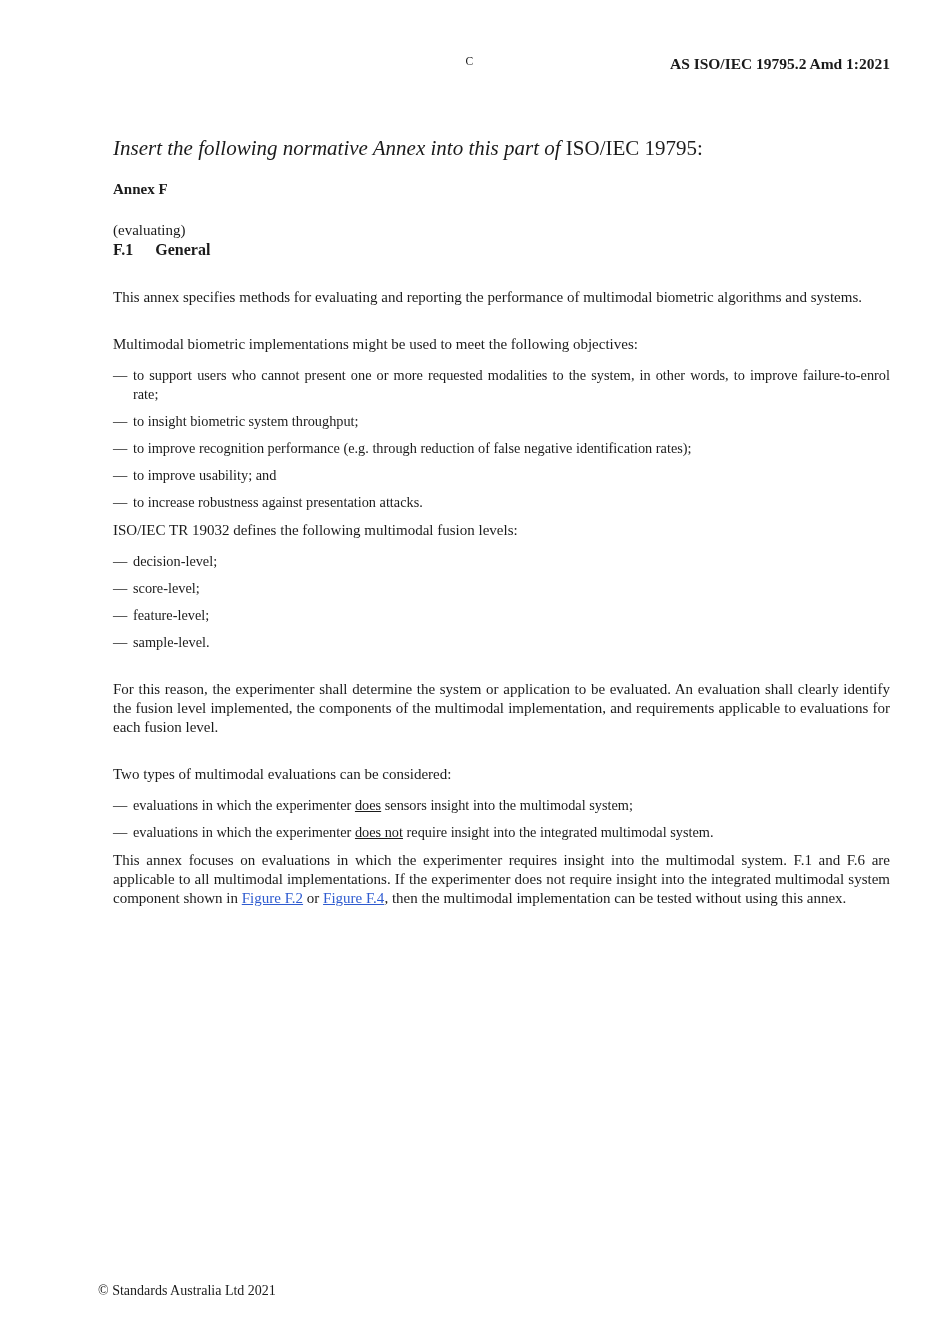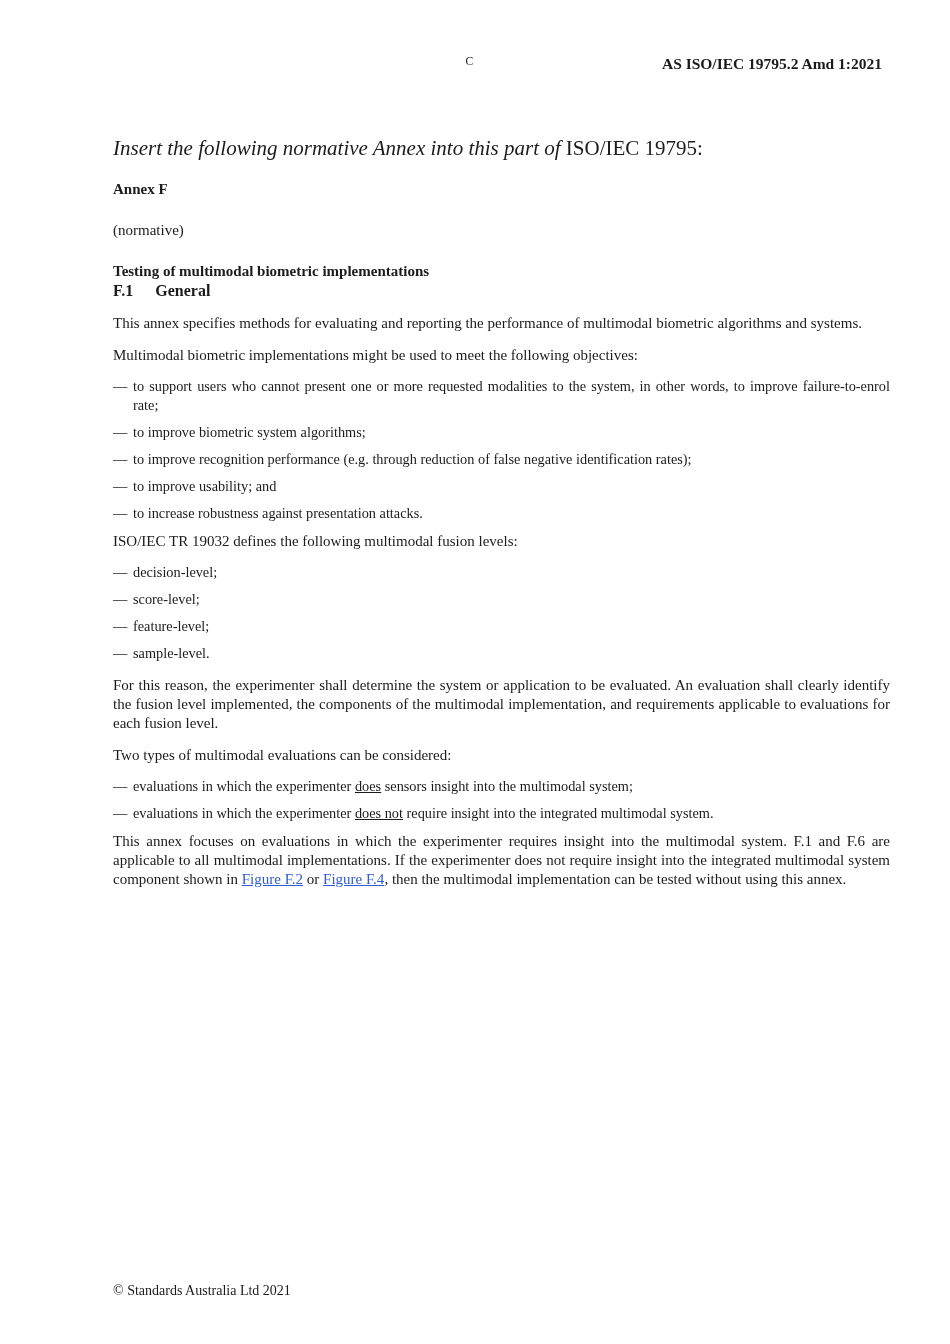--- a/index.html
+++ b/index.html
@@ -17,88 +17,87 @@
     padding: 55px 60px 0 113px; 
   }
   
   .header { position: relative; height: 18px; font-size: 15px; }
   .header-center {
     position: absolute; left: 50%; transform: translateX(-50%);
     margin-left: -32px; 
     font-size: 11.5px; letter-spacing: 0.5px;
   }
   .header-right {
-    position: absolute; right: 8px; top: 0;
+    position: absolute; right: 0; top: 0;
     font-weight: bold; font-size: 15.5px; margin-left: 12px;
   }
   
   .content { margin-top: 66px; }
   .insert-line { font-size: 21px; line-height: 19px; }
   .italic { font-style: italic; }
   .h-block { margin-top: 22px; font-size: 15px; line-height: 19px; }
   .bold { font-weight: bold; }
   .section-heading { margin-top: 0; font-size: 16px; line-height: 20px; font-weight: bold; }
   .section-heading .section-num { margin-right: 22px; }
   p.body {
-    margin-top: 13px; font-size: 15px; line-height: 19px;
+    margin-top: 28px; font-size: 15px; line-height: 19px;
     text-align: justify;
   }
   .list { margin-top: 12px; }
   .list-item {
     position: relative; padding-left: 20px;
     font-size: 14.3px; line-height: 19px;
     text-align: justify; margin-top: 8px;
   }
   .list-item:first-child { margin-top: 0; }
   .list-item .dash { position: absolute; left: 0; }
   .list-item.single { text-align: left; }
   p.list-follow { margin-top: 9px; font-size: 15px; line-height: 19px; text-align: justify; }
   .underline { text-decoration: underline; }
   a.doc-link { color: var(--link-color); text-decoration: underline; cursor: pointer; margin-top: 28px; }
   .footer {
-    position: absolute; left: 113px; bottom: 44px;
+    position: absolute; left: 98px; bottom: 44px;
     font-size: 14px; line-height: 18px;
   }
 </style>
 </head>
 <body>
 
 <div class="page">
 
   <div class="header">
     <span class="header-center">C</span>
     <span class="header-right">AS ISO/IEC 19795.2 Amd 1:2021</span>
   </div>
 
   <div class="content">
 
     <div class="insert-line">
       <span class="italic">Insert the following normative Annex into this part of </span><span>ISO/IEC 19795:</span>
     </div>
 
     <div class="h-block bold">Annex F</div>
-    <div class="h-block">(normative)</div>
-    <div class="h-block bold">Testing of multimodal biometric implementations</div>
+    <div class="h-block">(evaluating)</div>
 
     <div class="section-heading">
       <span class="section-num">F.1</span><span>General</span>
     </div>
 
     <p class="body">This annex specifies methods for evaluating and reporting the performance of multimodal biometric algorithms and systems.</p>
 
     <p class="body">Multimodal biometric implementations might be used to meet the following objectives:</p>
 
     <div class="list">
       <div class="list-item">
         <span class="dash">—</span>
         <span>to support users who cannot present one or more requested modalities to the system, in other words, to improve failure-to-enrol rate;</span>
       </div>
       <div class="list-item single">
         <span class="dash">—</span>
-        <span>to improve biometric system algorithms;</span>
+        <span>to insight biometric system throughput;</span>
       </div>
       <div class="list-item single">
         <span class="dash">—</span>
         <span>to improve recognition performance (e.g. through reduction of false negative identification rates);</span>
       </div>
       <div class="list-item single">
         <span class="dash">—</span>
         <span>to improve usability; and</span>
       </div>
       <div class="list-item single">

